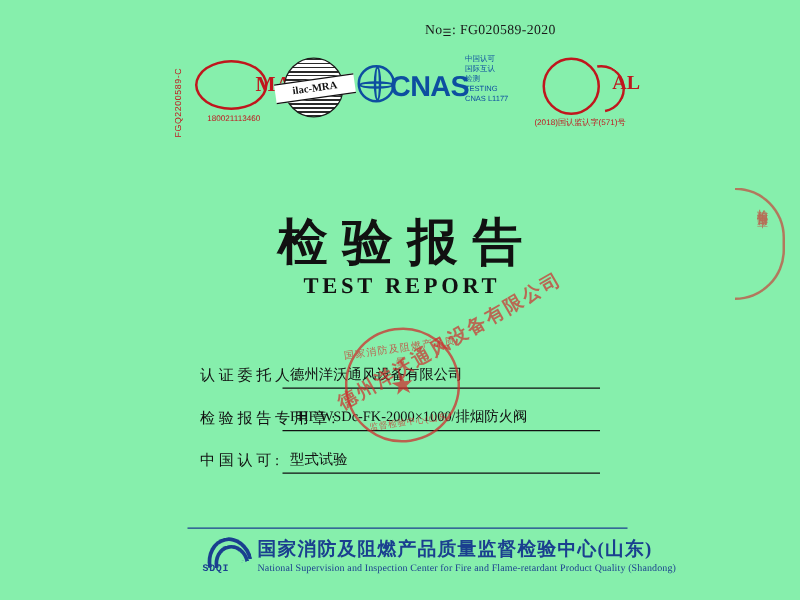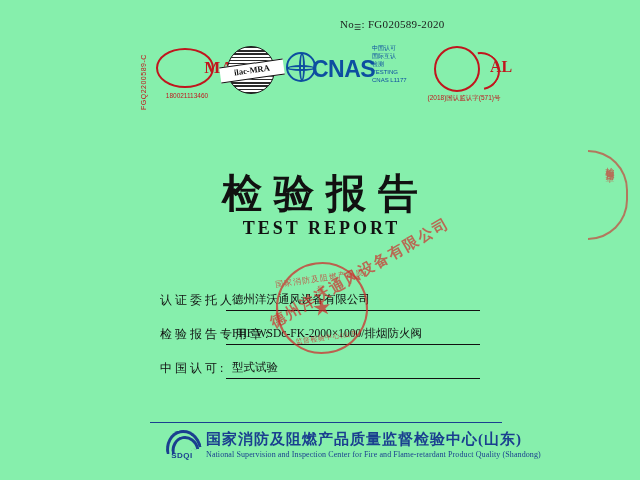--- a/index.html
+++ b/index.html
@@ -446,25 +446,25 @@
     border: 3px solid #1a3f8f;
     border-radius: 50% 50% 0 0 / 100% 100% 0 0;
     border-bottom: none;
     transform: rotate(-12deg);
   }
   .sdqi-mark .label {
     position: absolute;
     left: 0;
     top: 21px;
     width: 40px;
-    text-align: center;
+    text-align: left;
     font-size: 8px;
     font-weight: bold;
     color: #1a3f8f;
-    font-family: Liberation Sans, sans-serif;
+    font-family: Liberation Mono, monospace;
     letter-spacing: 0.5px;
   }
   .footer-cn {
     position: absolute;
     left: 206px;
     top: 8px;
     font-size: 15px;
     font-weight: bold;
     color: #1a3f8f;
     letter-spacing: 1px;

